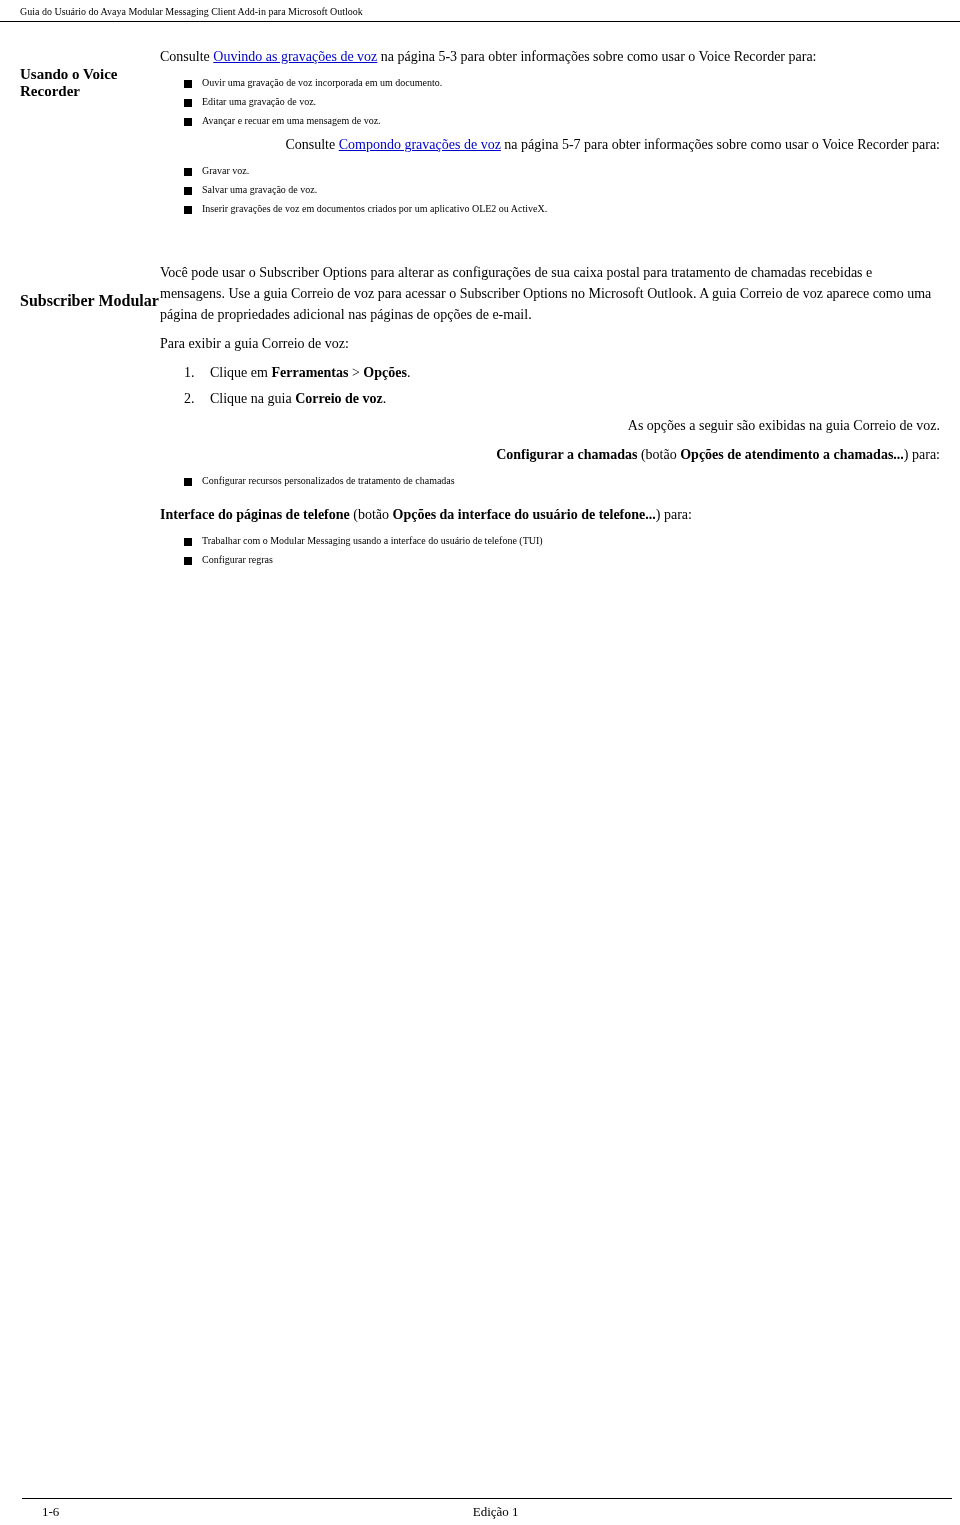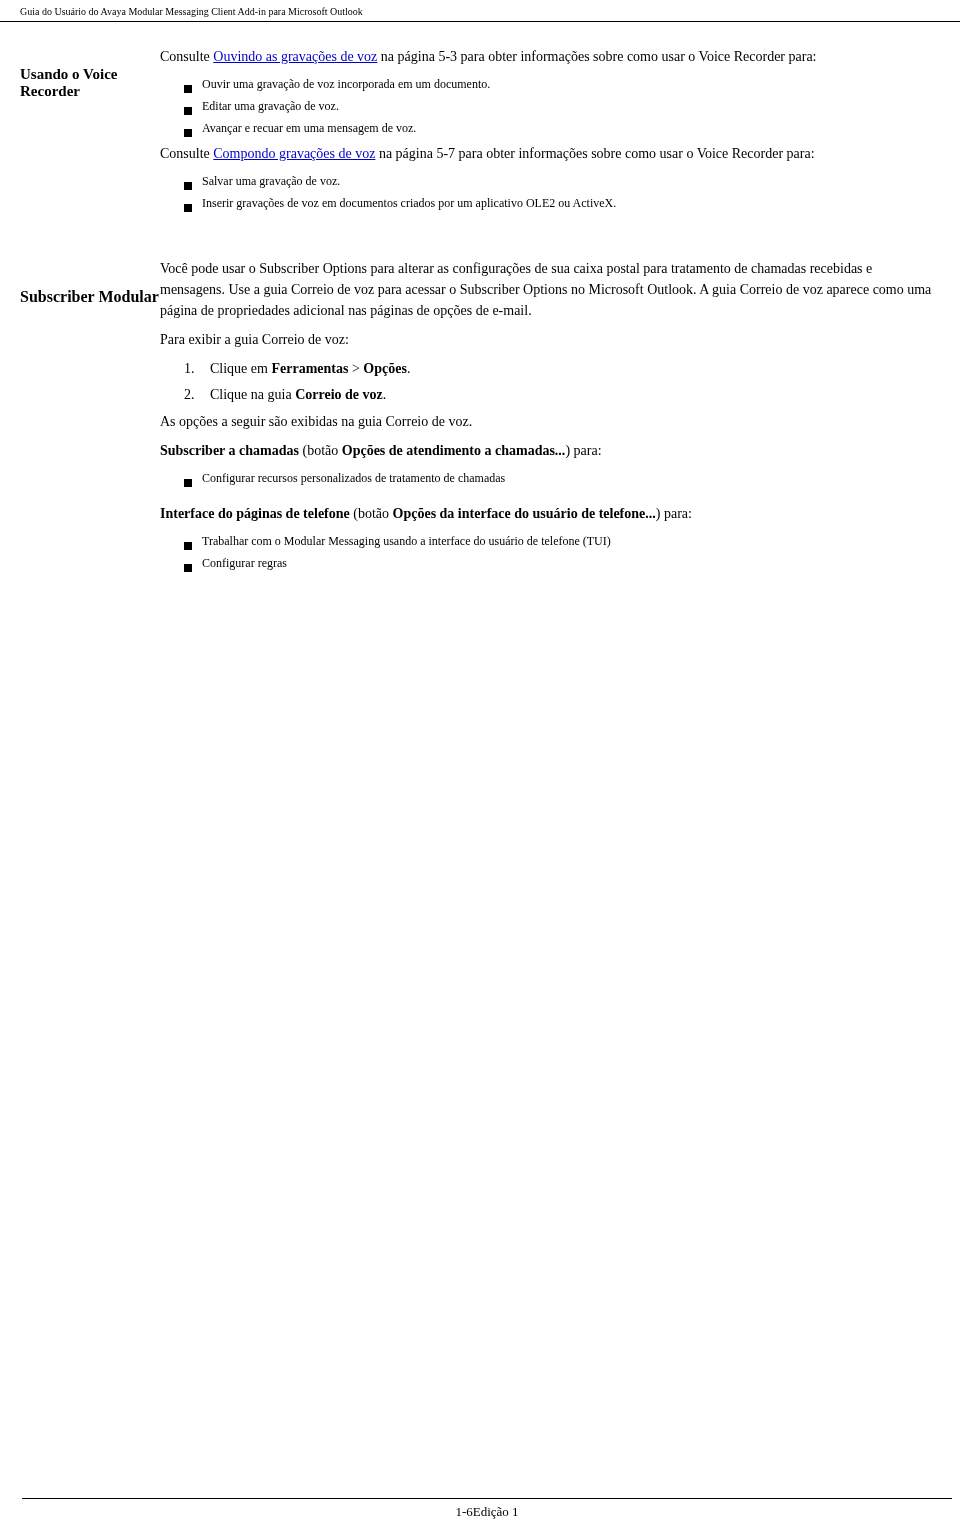--- a/index.html
+++ b/index.html
@@ -36,23 +36,23 @@
       color: #0000CC;
       text-decoration: underline;
     }
     .bullet-list {
       margin: 6px 0 6px 0;
       padding-left: 0;
       list-style: none;
     }
     .bullet-list li {
       display: flex;
-      align-items: flex-end;
+      align-items: flex-start;
       margin-bottom: 4px;
-      font-size: 12px;
+      font-size: 10px;
       line-height: 1.5;
     }
     .square-bullet {
       display: inline-block;
       width: 8px;
       height: 8px;
       min-width: 8px;
       background: #000;
       margin-right: 10px;
       margin-top: 5px;
@@ -91,30 +91,30 @@
     }
     .bold-text { font-weight: bold; }
     .page-footer {
       position: absolute;
       bottom: 0;
       left: 0;
       right: 8px;
       border-top: 1px solid #000;
       padding: 5px 20px;
       display: flex;
-      justify-content: center;
+      justify-content: space-between;
       font-size: 13px;
       margin-left: 22px;
     }
     .indent-block {
       margin-left: 24px;
     }
     .mt-10 { margin-top: 20px; }
     .mt-16 { margin-top: 16px; }
-    .mt-6 { margin-top: 6px; }
+    .mt-6 { margin-top: 6px; text-align: right; }
   </style>
 </head>
 <body>
 
 <div class="page-header">
   <span>Guia do Usuário do Avaya Modular Messaging Client Add-in para Microsoft Outlook</span>
 </div>
 
 <div class="page-content">
   <div class="two-col-left">
@@ -139,20 +139,24 @@
           <span class="square-bullet"></span>
           <span>Avançar e recuar em uma mensagem de voz.</span>
         </li>
     </ul>
 
     <div class="body-text mt-6">
       <span>Consulte </span><span class="link-text">Compondo gravações de voz</span><span> na página 5-7 para obter informações sobre como usar o Voice Recorder para:</span>
     </div>
 
     <ul class="bullet-list indent-block">
+      <li>
+          <span class="square-bullet"></span>
+          <span>Gravar voz.</span>
+        </li>
       <li>
           <span class="square-bullet"></span>
           <span>Salvar uma gravação de voz.</span>
         </li>
       <li>
           <span class="square-bullet"></span>
           <span>Inserir gravações de voz em documentos criados por um aplicativo OLE2 ou ActiveX.</span>
         </li>
     </ul>
   </div>
@@ -175,21 +179,21 @@
       </li>
       <li>
         <span class="num">2.</span>
         <span>Clique na guia <span class="bold-text">Correio de voz</span>.</span>
       </li>
     </ol>
 
     <div class="body-text mt-6">As opções a seguir são exibidas na guia Correio de voz.</div>
 
     <div class="body-text mt-6">
-      <span class="bold-text">Subscriber a chamadas</span><span> (botão </span><span class="bold-text">Opções de atendimento a chamadas...</span><span>) para:</span>
+      <span class="bold-text">Configurar a chamadas</span><span> (botão </span><span class="bold-text">Opções de atendimento a chamadas...</span><span>) para:</span>
     </div>
     <ul class="bullet-list indent-block">
       <li>
           <span class="square-bullet"></span>
           <span>Configurar recursos personalizados de tratamento de chamadas</span>
         </li>
     </ul>
 
     <div class="body-text mt-16">
       <span class="bold-text">Interface do páginas de telefone</span><span> (botão </span><span class="bold-text">Opções da interface do usuário de telefone...</span><span>) para:</span>

